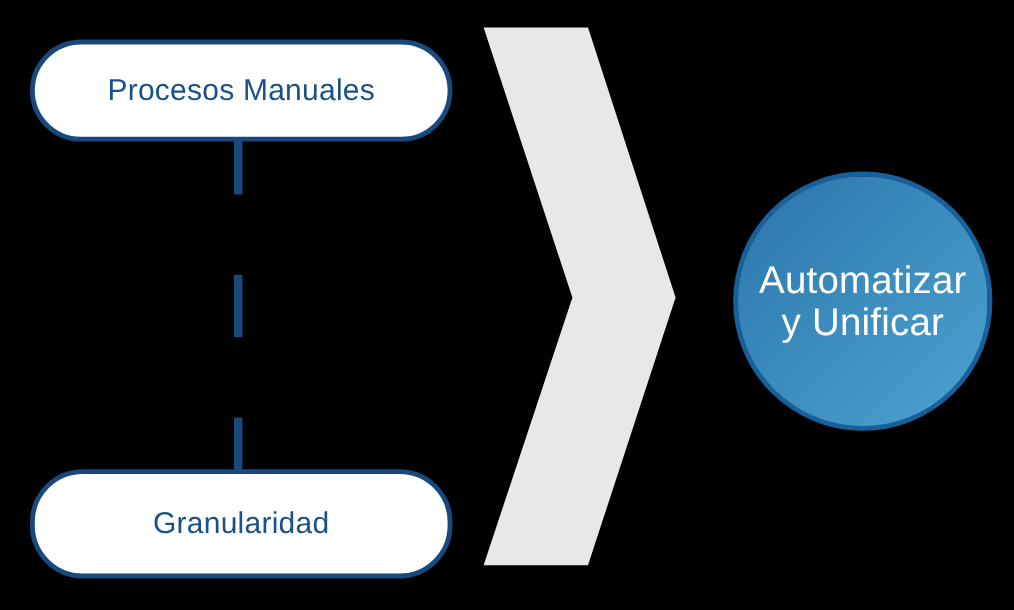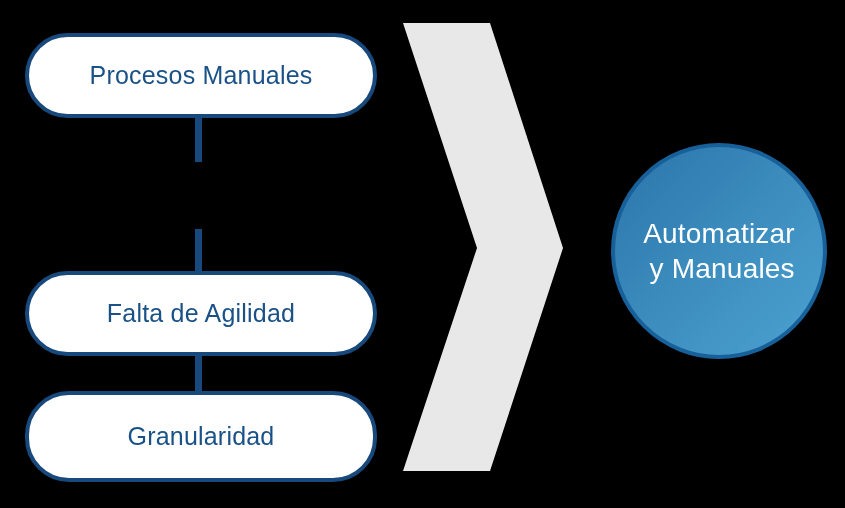--- a/index.html
+++ b/index.html
@@ -77,51 +77,47 @@
     background: linear-gradient(135deg, #2B75AB 0%, #3E8FC0 55%, #4BA2D1 100%);
     display: flex;
     align-items: center;
     justify-content: center;
     text-align: center;
     z-index: 2;
   }
   .circle-text span {
     display: block;
     color: #FFFFFF;
-    font-size: 28px;
+    font-size: 32px;
     line-height: 35px;
     font-weight: 500;
     letter-spacing: 0.2px;
     white-space: nowrap;
-    text-align: right;
   }
 </style>
 </head>
 <body>
 
 <div class="canvas">
 
   <div class="connector c1"></div>
   <div class="connector c2"></div>
   <div class="connector c3"></div>
 
   <div class="pill p1">
     <span class="pill-label">Procesos Manuales</span>
   </div>
-  <div class="pill p3">
-    <span class="pill-label">Falta de Agilidad</span>
-  </div>
   <div class="pill p4">
     <span class="pill-label">Granularidad</span>
   </div>
 
   <svg class="chevron-svg" viewBox="0 0 845 508" xmlns="http://www.w3.org/2000/svg" aria-hidden="true">
     <polygon points="403,23 490,23 563,248 490,471 403,471 477,248" fill="#E8E8E8"></polygon>
   </svg>
 
   <div class="result-circle">
     <div class="circle-text">
       <span>Automatizar</span>
-      <span>y Manuales</span>
+      <span>y Unificar</span>
     </div>
   </div>
 
 </div>
 
 </body></html>

